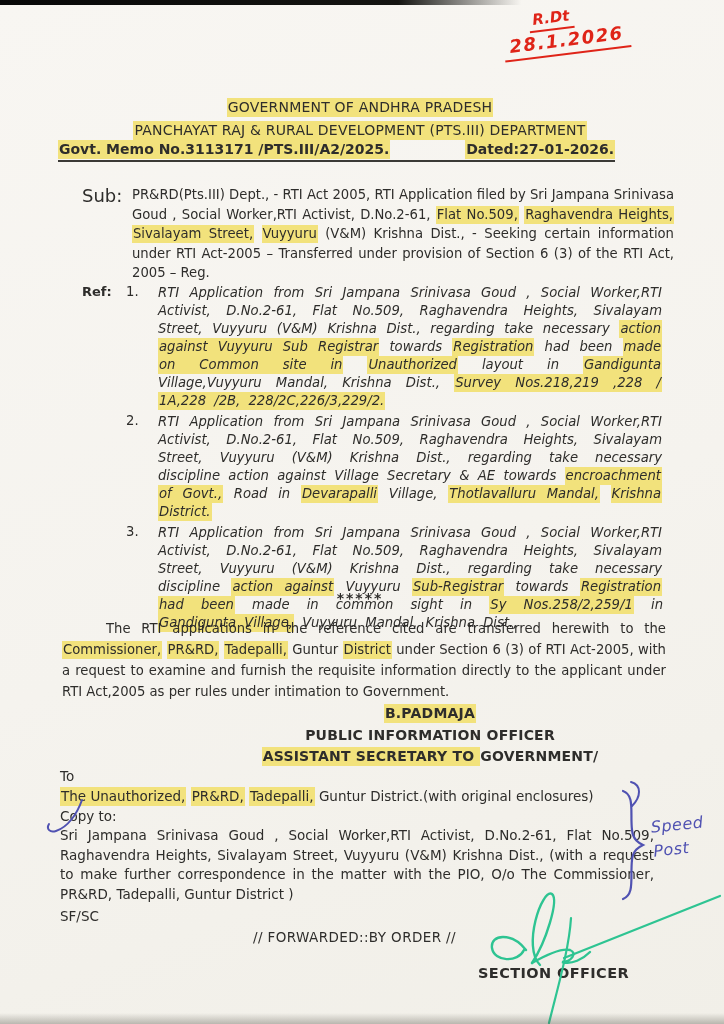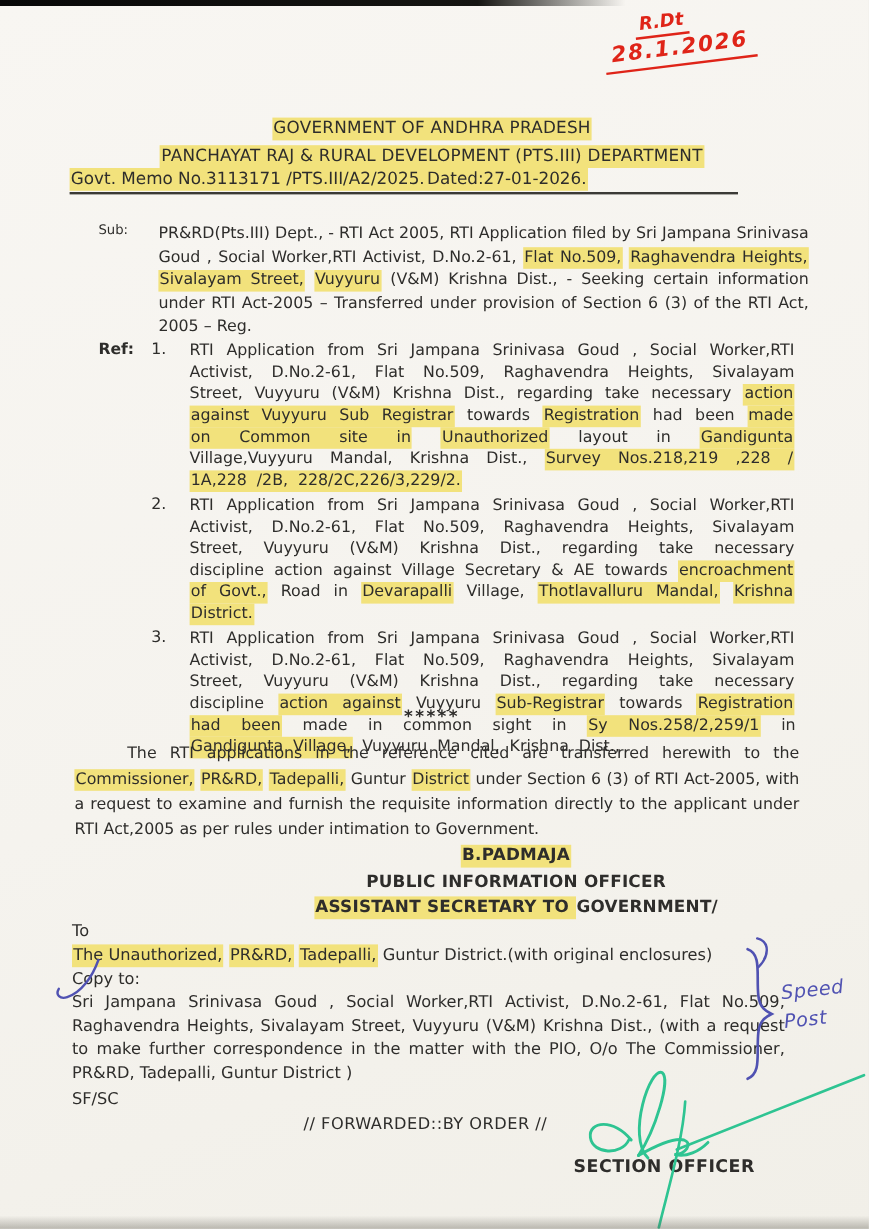--- a/index.html
+++ b/index.html
@@ -21,32 +21,32 @@
   
   .stamp { position:absolute; left:502px; top:6px; transform:rotate(-7deg);
     color:#df2418; font-weight:bold; font-style:italic; line-height:1.25; }
   .stamp .l1 { margin-left:28px; font-size:15px; border-bottom:2px solid #df2418; padding:0 4px 1px; display:inline-block; }
   .stamp .l2 { font-size:18px; letter-spacing:1.5px; border-bottom:2.5px solid #df2418; padding:0 6px 2px; display:inline-block; }
 
   .header { position:absolute; left:60px; top:84px; width:600px; text-align:center;
     font-size:14px; line-height:23px; letter-spacing:0.2px;margin-top:12px; }
 
   .memo-row { position:absolute; left:58px; top:141px; width:557px;
-    display:flex; font-weight:normal; font-size:14px;
+    display:flex; justify-content:space-between; font-weight:bold; font-size:14px;
     padding-bottom:3px; border-bottom:2.5px solid #3b3a36; }
 
   .subject { position:absolute; left:82px; top:185px; width:580px; }
-  .subject .lbl { position:absolute; left:0; top:0; font-size:11px; }
+  .subject .lbl { position:absolute; left:0; top:0; font-size:18px; }
   .subject .txt { margin-left:50px; width:542px; text-align:justify; font-size:13.2px; line-height:19.5px; }
 
   .reference { position:absolute; left:82px; top:284px; width:580px; }
   .reference .lbl { position:absolute; left:0; top:0; font-size:13px;font-weight:bold; }
   .ref-item { position:relative; padding-left:76px; margin-bottom:3px; }
   .ref-item .num { position:absolute; left:44px; top:0; font-size:13.2px; }
-  .ref-item .txt { width:504px; text-align:justify; font-size:13.2px; line-height:18px; word-spacing:4px; }
+  .ref-item .txt { width:504px; text-align:justify; font-size:13.2px; line-height:18px; word-spacing:4px;font-style:italic; }
 
   .stars { position:absolute; left:60px; top:590px; width:600px; text-align:center;
     font-size:14px; font-weight:bold; letter-spacing:2px; }
 
   .body-para { position:absolute; left:62px; top:618px; width:604px;
     text-align:justify; font-size:13.2px; line-height:21px; text-indent:44px; }
 
   .signatory { position:absolute; left:240px; top:703px; width:380px; text-align:center;
     font-weight:bold; font-size:14px; line-height:21.5px; letter-spacing:0.2px; }
 

